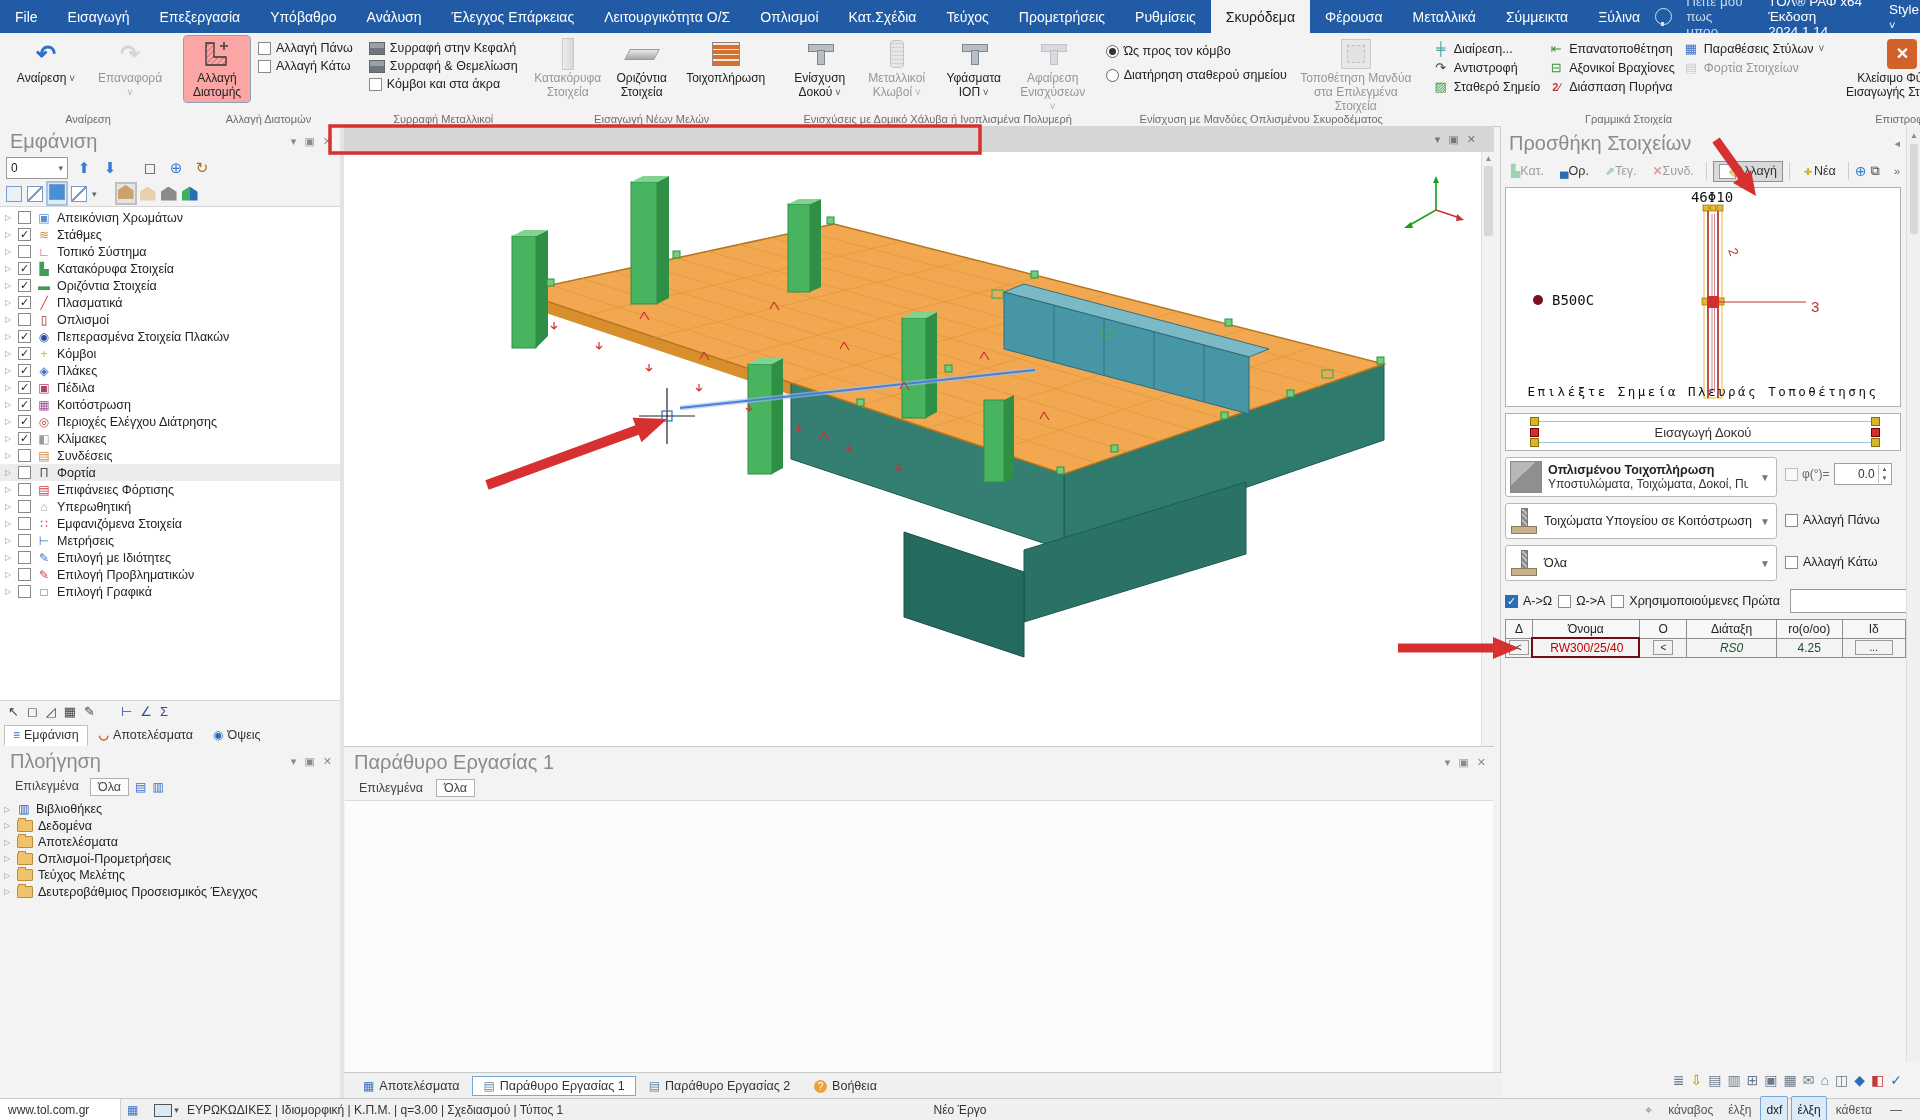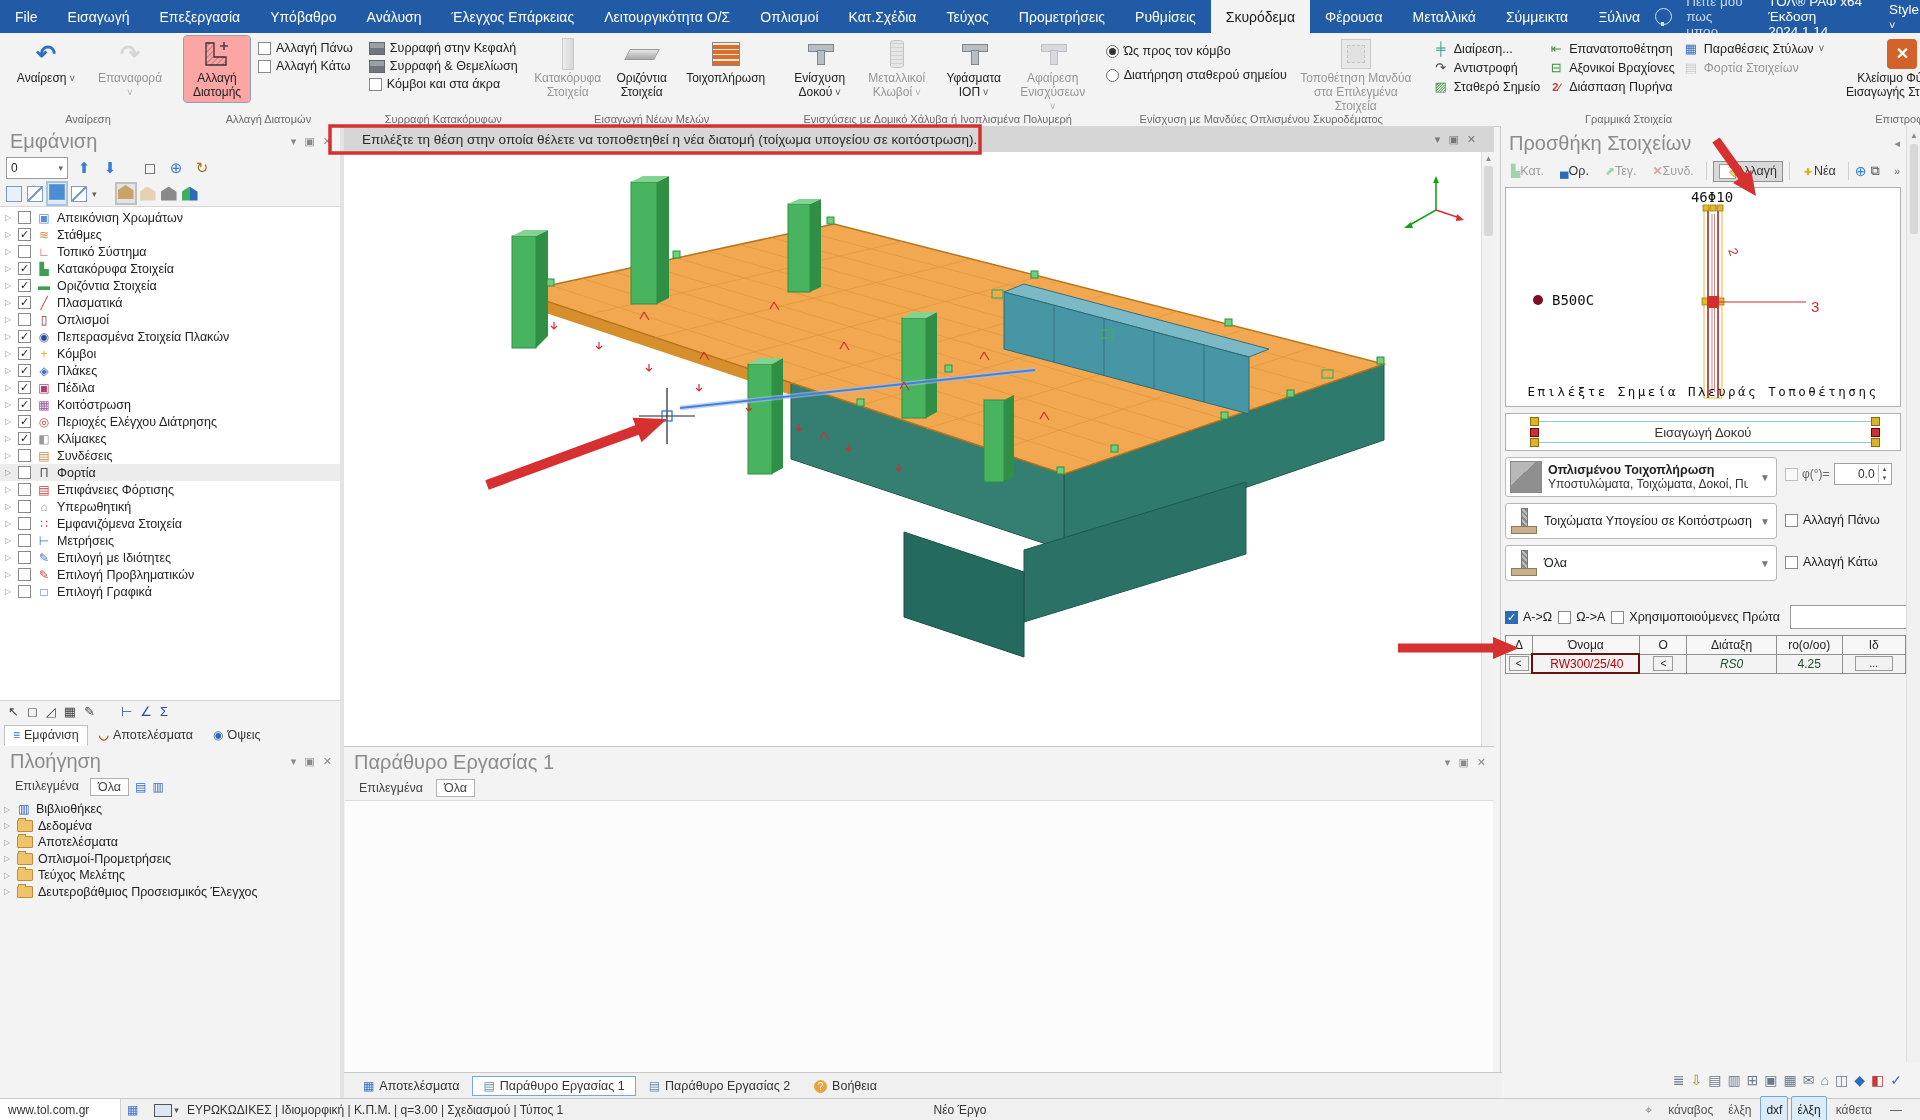--- a/index.html
+++ b/index.html
@@ -166,21 +166,21 @@
   .ddic2{width:26px;height:28px;flex:none;margin-right:8px;position:relative}
   .ddic2::before{content:"";position:absolute;left:11px;top:1px;width:5px;height:18px;background:repeating-linear-gradient(45deg,#bbb 0 2px,#888 2px 4px);border:1px solid #777}
   .ddic2::after{content:"";position:absolute;left:1px;top:19px;width:24px;height:6px;background:#c9b08a;border:1px solid #8a7а5a;border:1px solid #8a7a5a}
   .ddtext{min-width:0}
   .ddtitle{font-weight:bold;font-size:12.5px;white-space:nowrap;overflow:hidden}
   .ddsub{font-size:12px;color:#333;white-space:nowrap;overflow:hidden;max-width:200px}
   .anglebox{display:flex;align-items:center;gap:4px;color:#666;font-size:12px;margin-top:6px}
   .spin{width:56px;height:20px;border:1px solid #a0a0a0;background:#fff;display:flex;align-items:center}
   .spinval{flex:1;text-align:right;padding-right:3px;font-size:12px;color:#333}
   .spinbtns{width:12px;display:flex;flex-direction:column;border-left:1px solid #c0c0c0;font-size:6px;color:#555;text-align:center;line-height:9px}
-  .sortrow{display:flex;align-items:center;gap:6px;margin-top:24px;font-size:12.5px;white-space:nowrap}
+  .sortrow{display:flex;align-items:center;gap:6px;margin-top:8px;font-size:12.5px;white-space:nowrap}
   .sortrow input{width:118px;height:20px;border:1px solid #9a9a9a;margin-left:4px}
   .rtable{margin-top:6px;border-collapse:collapse;font-size:12px}
   .rtable th,.rtable td{border:1px solid #8f8f8f;height:17px;text-align:center;padding:0 2px}
   .rtable th{background:#f7f7f7;font-weight:normal;color:#222}
   .redtxt{color:#14532d}
   .namecell{border:2px solid #6b0f0f !important;color:#c00000;text-align:left;padding-left:4px !important}
   .minibtn{background:#f2f2f2;border:1px solid #9a9a9a;font-size:10px;padding:0 6px;line-height:13px;display:inline-block}
   .rbicons{position:absolute;left:1500px;top:1062px;width:420px;height:36px;display:flex;align-items:center;justify-content:flex-end;gap:6px;padding-right:18px;box-sizing:border-box;background:#f3f3f3;border-left:1px solid #c9c9c9}
   .bic{font-size:14px;color:#6a7a8a}
   .splitv{position:absolute;left:340px;top:126px;width:4px;bottom:22px;background:#e3e3e3}
@@ -270,21 +270,21 @@
           </div>
         <div class="rrow">
             <span class="i-stitch"></span>
             <span>Συρραφή &amp; Θεμελίωση</span>
           </div>
         <label class="rrow">
             <span class="cb"></span>
             <span>Κόμβοι και στα άκρα</span>
           </label>
       </div>
-      <div class="rglabel">Συρραφή Κατακόρυφων</div>
+      <div class="rglabel">Συρραφή Μεταλλικοί</div>
     </div>
     <div class="rdiv"></div>
     <div class="rgroup">
       <div class="rbig dis" style="width:64px">
         <span class="ric">
             <span class="i-col"></span>
           </span>
         <span>Κατακόρυφα Στοιχεία</span>
       </div>
       <div class="rbig" style="width:60px">
@@ -649,21 +649,20 @@
           <span class="exp">▷</span>
           <span class="nico-folder"></span>
           <span>Δευτεροβάθμιος Προσεισμικός Έλεγχος</span>
         </div>
       </div>
   </div>
 
   <div class="splitv"></div>
 
   <div class="msgstrip">
-    <span class="msgtext">Επιλέξτε τη θέση στην οποία θέλετε να τοποθετηθεί η νέα διατομή (τοίχωμα υπογείου σε κοιτόστρωση).</span>
     <span class="stripicons">
       <span>▾</span>
       <span>▣</span>
       <span>✕</span>
     </span>
   </div>
 
   <div class="viewport">
     <svg width="1137" height="594" viewBox="0 0 1137 594">
 

